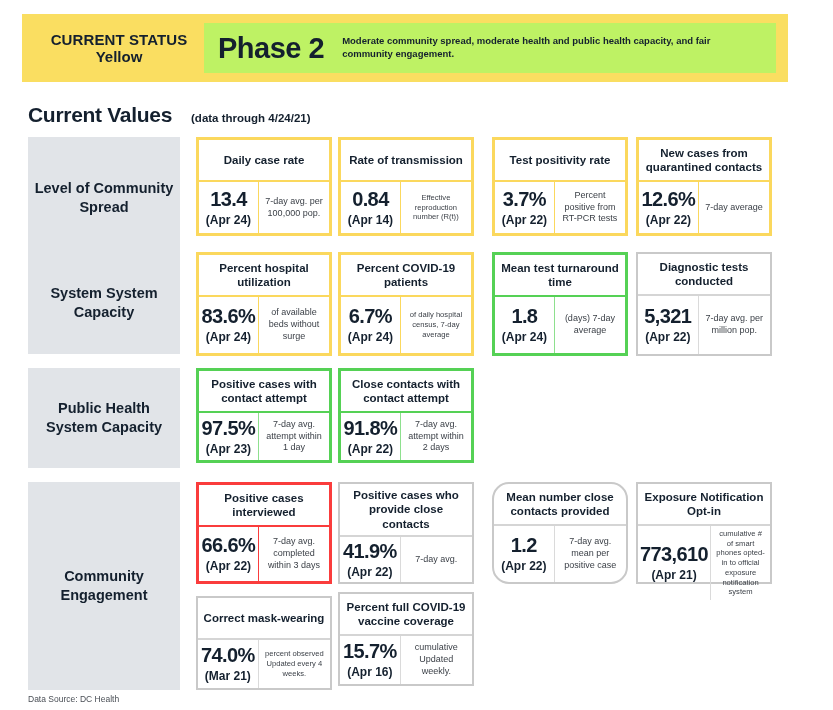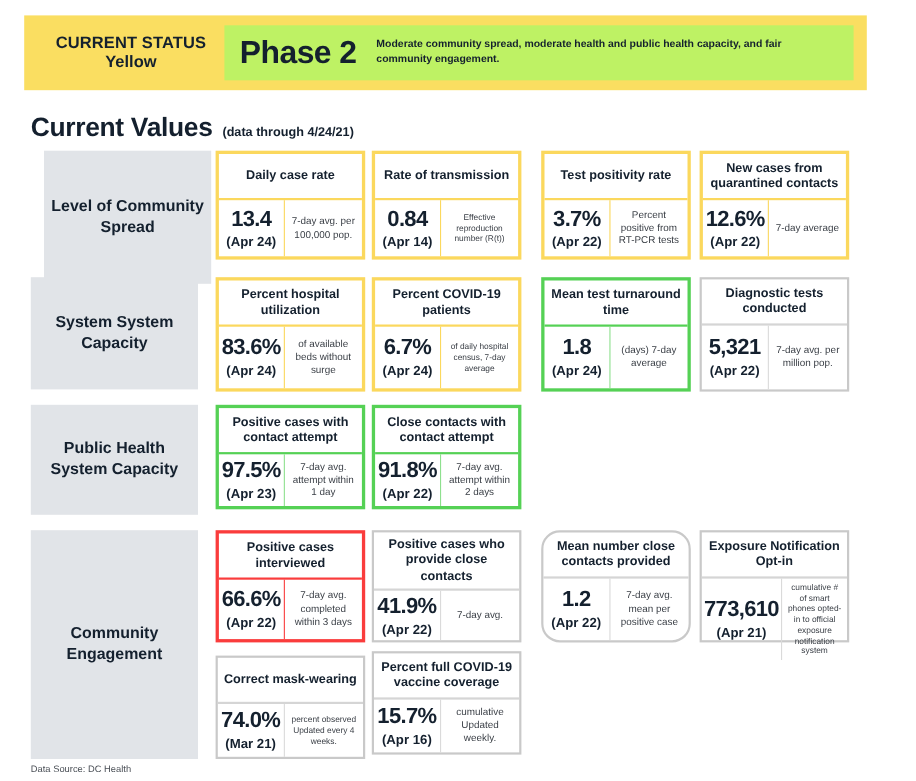--- a/index.html
+++ b/index.html
@@ -54,22 +54,22 @@
     max-width: 420px;
   }
 
   
   .cv-header {
     position: absolute;
     left: 28px; top: 103px;
     display: flex;
     align-items: baseline;
   }
-  .cv-title { font-size: 24px; font-weight: bold; letter-spacing: -.3px; }
-  .cv-sub { font-size: 11.5px; font-weight: bold; margin-left: 9px; }
+  .cv-title { font-size: 21px; font-weight: bold; letter-spacing: -.3px; }
+  .cv-sub { font-size: 11.5px; font-weight: bold; margin-left: 19px; }
 
   
   .grid { position: absolute; left: 0; top: 0; width: 833px; height: 710px; }
 
   .cat-label {
     position: absolute;
     background: #e1e4e8;
     display: flex;
     align-items: center;
     justify-content: center;
@@ -178,21 +178,21 @@
     <div class="phase-desc">Moderate community spread, moderate health and public health capacity, and fair community engagement.</div>
   </div>
 </div>
 
 <div class="cv-header">
   <div class="cv-title">Current Values</div>
   <div class="cv-sub">(data through 4/24/21)</div>
 </div>
 
 <div class="grid" id="grid">
-    <div class="cat-label" style="left: 40px; top: 137px; width: 152px; height: 121px;">
+    <div class="cat-label" style="left: 28px; top: 137px; width: 152px; height: 121px;">
       <span>Level of Community Spread</span>
     </div>
     <div class="cat-label" style="left: 28px; top: 252px; width: 152px; height: 102px;">
       <span>System System Capacity</span>
     </div>
     <div class="cat-label" style="left: 28px; top: 368px; width: 152px; height: 100px;">
       <span>Public Health System Capacity</span>
     </div>
     <div class="cat-label" style="left: 28px; top: 482px; width: 152px; height: 208px;">
       <span>Community Engagement</span>

